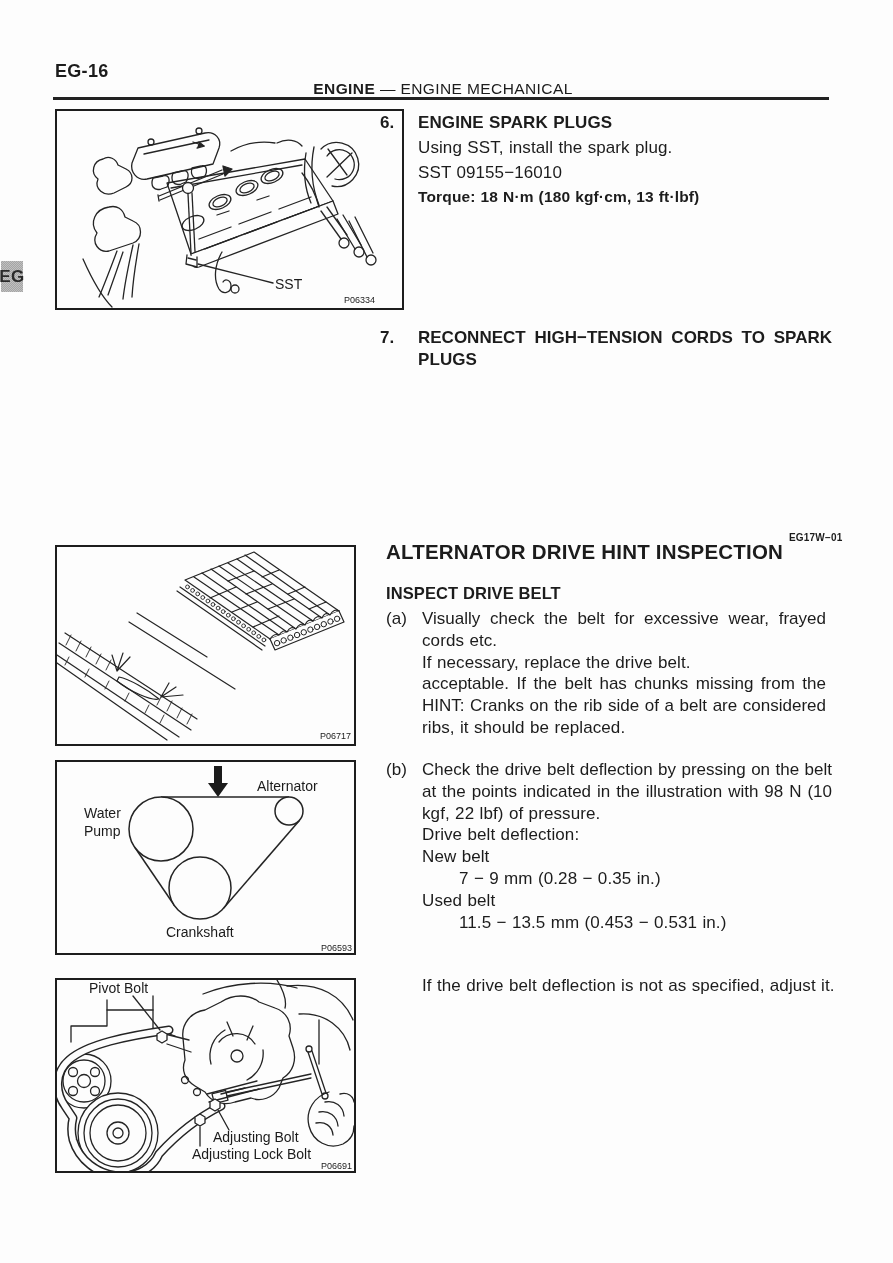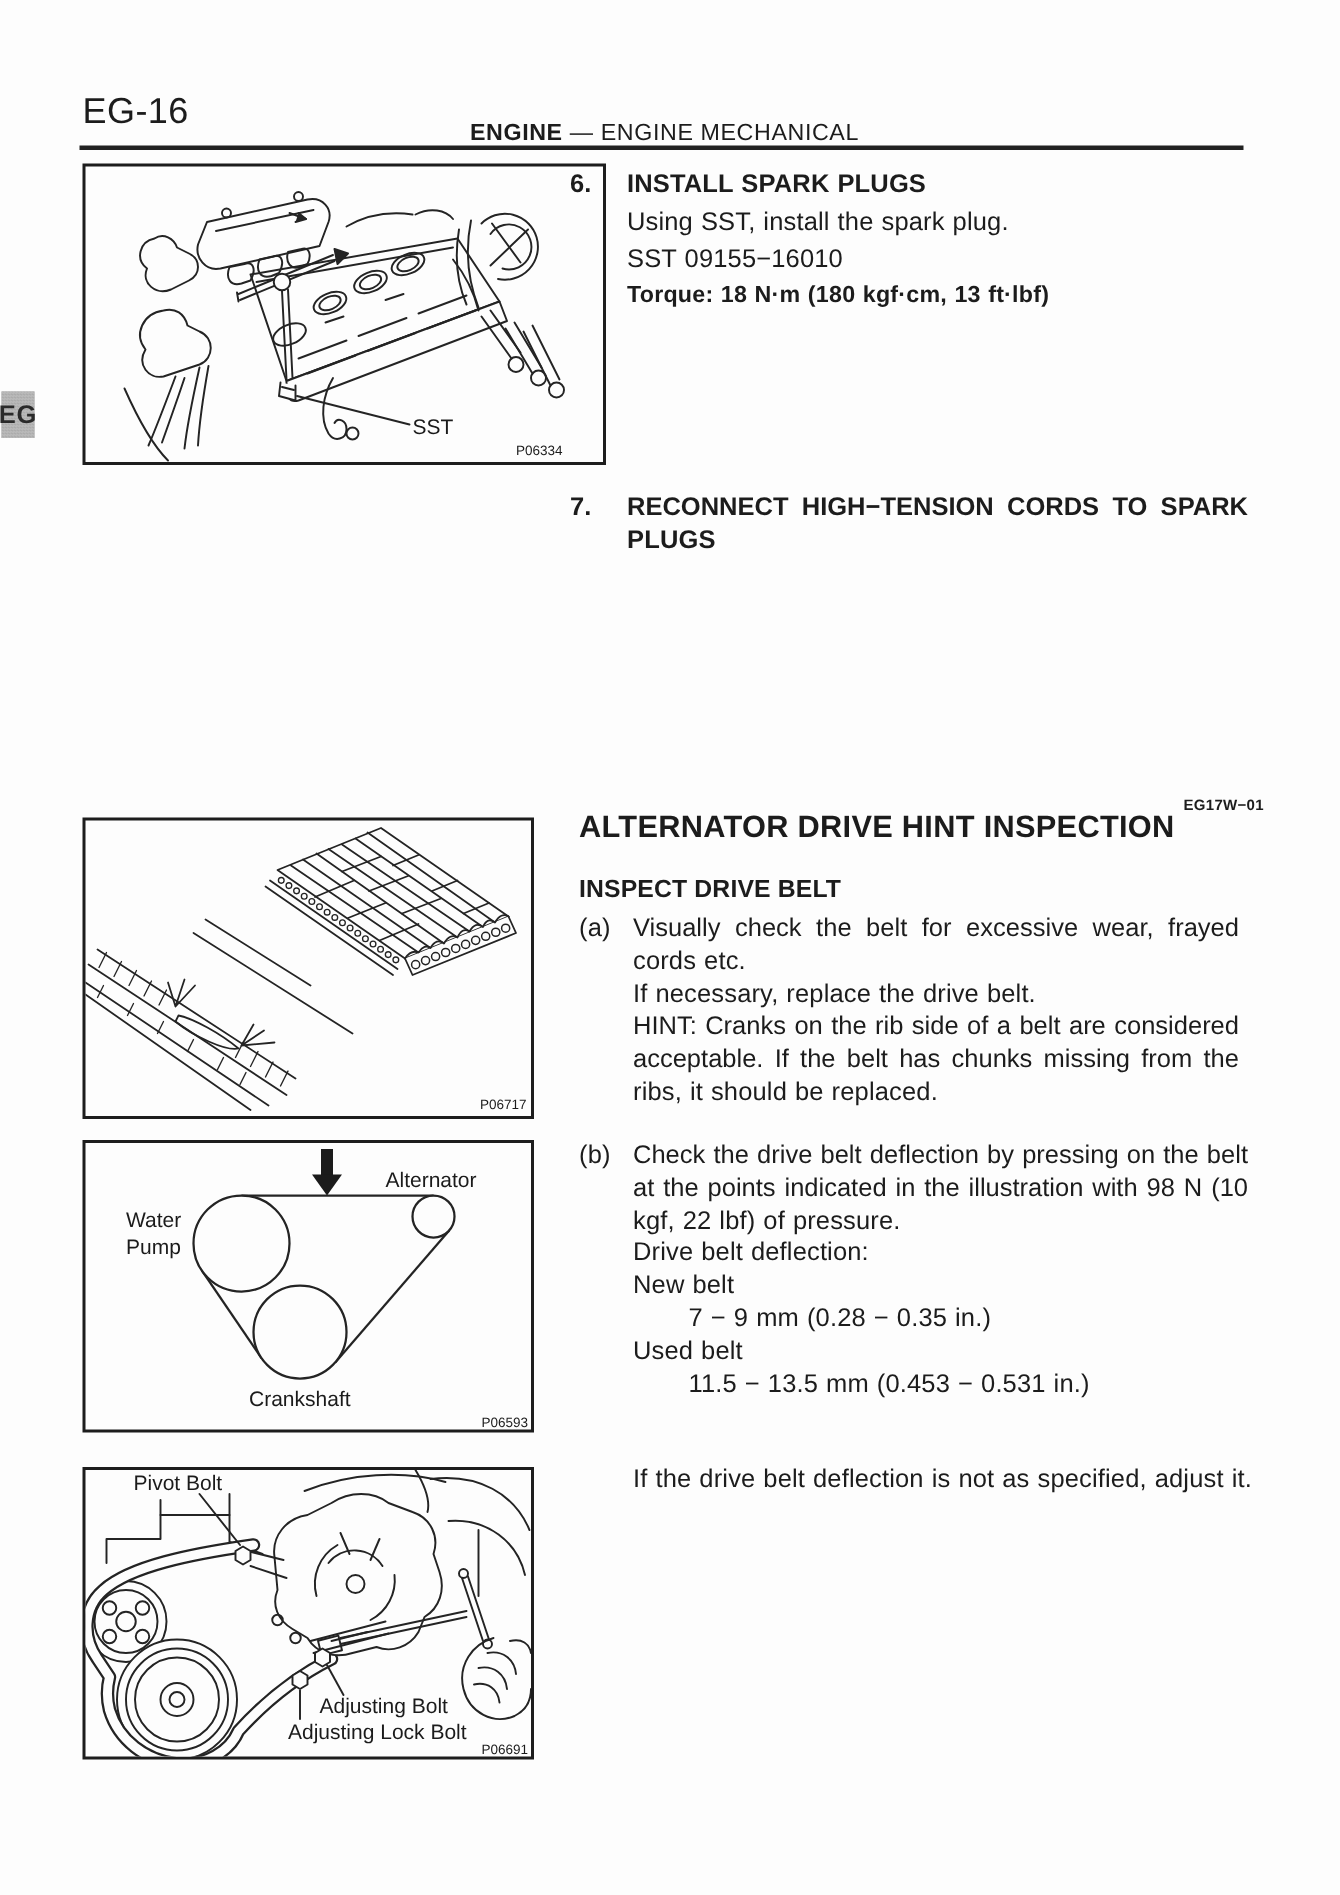--- a/index.html
+++ b/index.html
@@ -4,21 +4,21 @@
 <style>
   * { margin:0; padding:0; box-sizing:border-box; }
   html,body { background:#ffffff; }
   .page {
     position:relative; width:893px; height:1263px; background:#fdfdfd;
     font-family:"Liberation Sans", sans-serif; color:#1c1c1c; overflow:hidden;
   }
   .abs { position:absolute; }
   .b { font-weight:bold; }
   
-  .pageno { left:55px; top:61px; font-size:24px; font-weight:normal; letter-spacing:0.3px;text-align:center; }
+  .pageno { left:55px; top:61px; font-size:18px; font-weight:bold; letter-spacing:0.3px;text-align:center; }
   .htitle { left:0; top:80px; width:886px; text-align:center; font-size:15.5px; letter-spacing:0.4px; }
   .hrule { left:53px; top:97px; width:776px; height:2.6px; background:#222222; }
   
   .egtab {
     left:1px; top:261px; width:22px; height:31px;
     background:#b2b2b2;
     background-image: repeating-conic-gradient(#a5a5a5 0% 25%, #c0c0c0 0% 50%);
     background-size: 2px 2px;
     display:flex; align-items:center; justify-content:center;
     font-size:17px; font-weight:bold; color:#2a2a2a; letter-spacing:0.5px;
@@ -358,21 +358,21 @@
       <text x="32" y="13" class="figlabel">Pivot Bolt</text>
       <text x="156" y="162" class="figlabel">Adjusting Bolt</text>
       <text x="135" y="179" class="figlabel">Adjusting Lock Bolt</text>
       <text x="264" y="189" class="figcode">P06691</text>
     </svg>
   </div>
 
   <div class="abs col step" style="top:111px;">
     <span class="num">6.</span>
     <div class="body">
-      <div class="b">INSTALL SPARK PLUGS</div>
+      <div class="b">ENGINE SPARK PLUGS</div>
       <div>Using SST, install the spark plug.</div>
       <div>SST 09155−16010</div>
       <div class="torque">Torque: 18 N·m (180 kgf·cm, 13 ft·lbf)</div>
     </div>
   </div>
 
   <div class="abs col step step7" style="top:327px;">
     <span class="num">7.</span>
     <div class="body">
       <div class="b jline">RECONNECT HIGH−TENSION CORDS TO SPARK</div>
@@ -383,22 +383,22 @@
   <div class="abs sect-code">EG17W−01</div>
   <div class="abs sect-title">ALTERNATOR DRIVE HINT INSPECTION</div>
   <div class="abs subhead">INSPECT DRIVE BELT</div>
 
   <div class="abs para" style="left:386px; top:608px; width:440px;">
     <span class="lbl">(a)</span>
     <div class="body">
       <div class="jline">Visually check the belt for excessive wear, frayed</div>
       <div>cords etc.</div>
       <div>If necessary, replace the drive belt.</div>
+      <div class="jline">acceptable. If the belt has chunks missing from the</div>
       <div class="jline">HINT: Cranks on the rib side of a belt are considered</div>
-      <div class="jline">acceptable. If the belt has chunks missing from the</div>
       <div>ribs, it should be replaced.</div>
     </div>
   </div>
 
   <div class="abs para" style="left:386px; top:759px; width:446px;">
     <span class="lbl">(b)</span>
     <div class="body">
       <div class="jline">Check the drive belt deflection by pressing on the belt</div>
       <div class="jline">at the points indicated in the illustration with 98 N (10</div>
       <div>kgf, 22 lbf) of pressure.</div>

